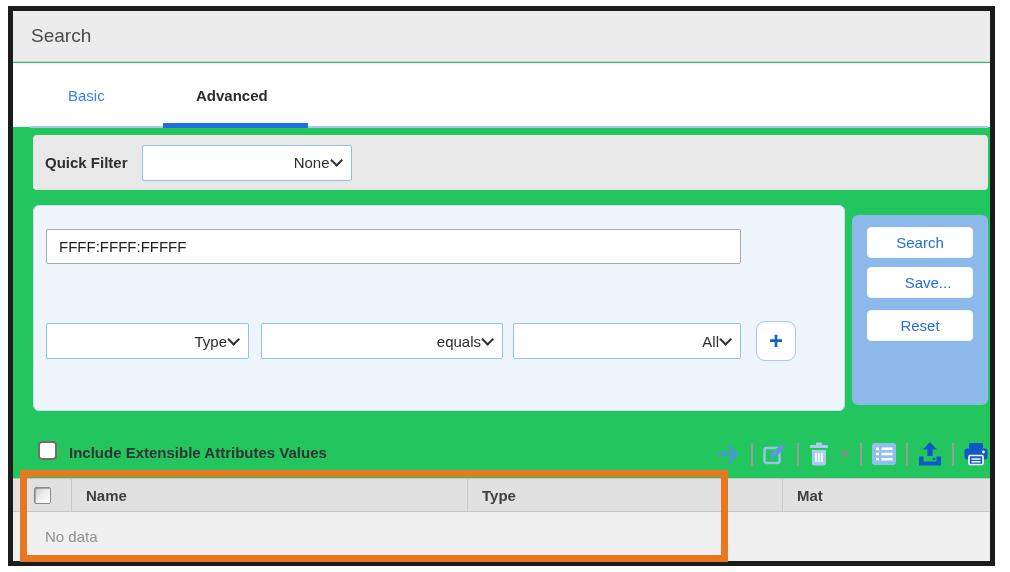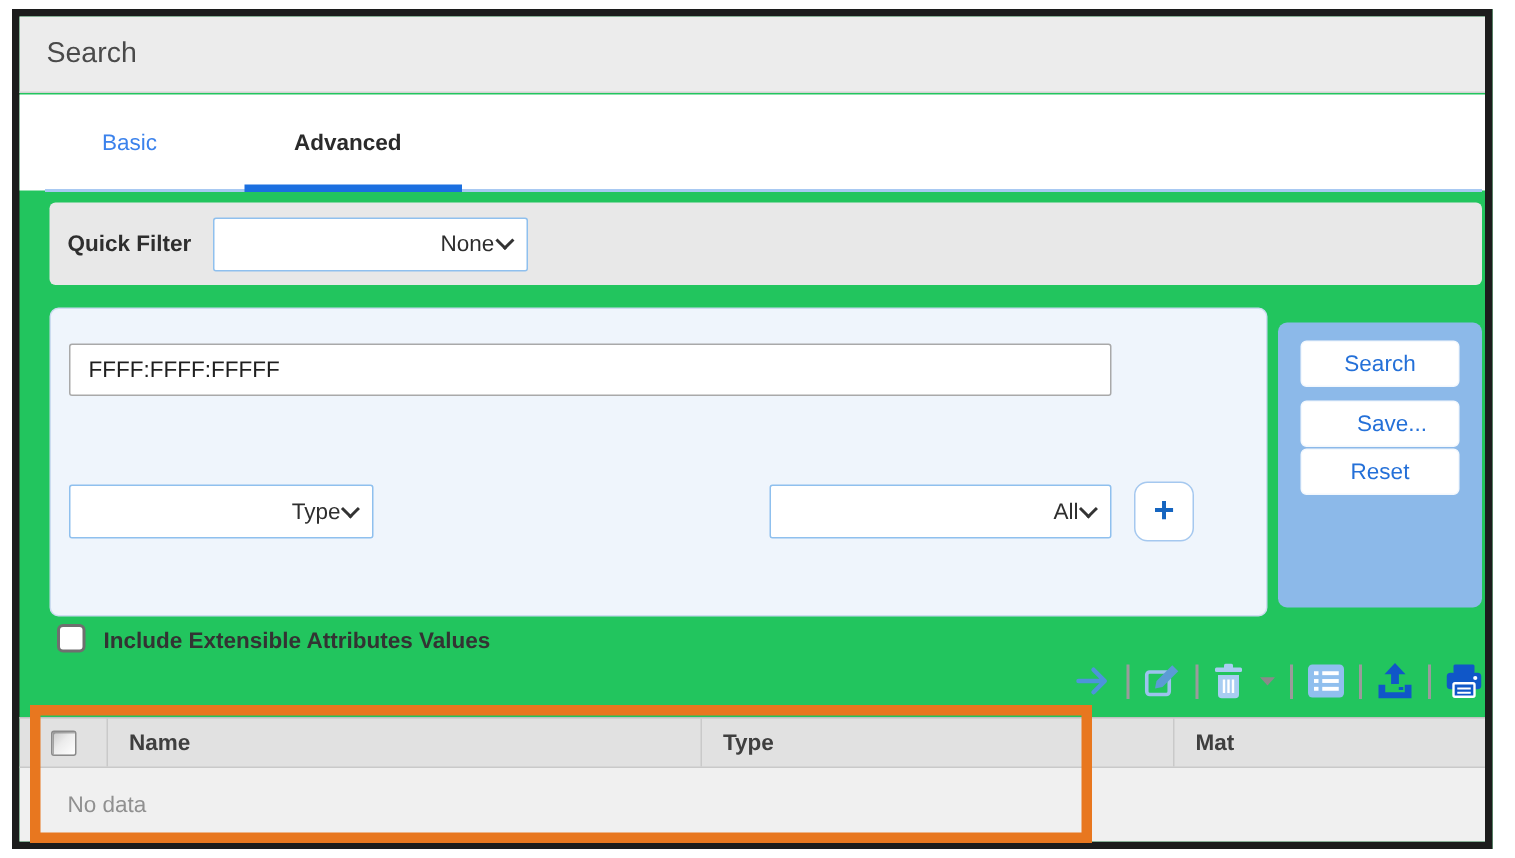--- a/index.html
+++ b/index.html
@@ -88,24 +88,24 @@
   }
   .action-btn {
     position: absolute; left: 15px; width: 106px; height: 31px;
     background: #ffffff; border: 1px solid #f3f8fd; border-radius: 4px;
     color: #2470d8; font-size: 15px;
     display: flex; align-items: center; justify-content: center;
     cursor: pointer;
   }
   .btn-search { top: 12px; }
   .btn-save   { top: 52px; padding-left: 16px; }
-  .btn-reset  { top: 84px; }
-
-  
-  .ea-row { position: absolute; left: 0; top: 396px; height: 44px; display: flex; align-items: center; padding-left: 48px; }
+  .btn-reset  { top: 95px; }
+
+  
+  .ea-row { position: absolute; left: 0; top: 421px; height: 44px; display: flex; align-items: center; padding-left: 48px; }
   .ea-checkbox {
     position: absolute; left: 25px; top: 9px; width: 19px; height: 19px;
     background: #fff; border: 2px solid #6f6f6f; border-radius: 4px; cursor: pointer;
   }
   .ea-label {
     position: absolute; left: 56px; top: 12px;
     font-size: 15px; font-weight: bold; color: #333;
     white-space: nowrap;
   }
 
@@ -174,20 +174,24 @@
       </div>
     </div>
 
     <div class="builder">
       <input class="query-input" type="text" value="FFFF:FFFF:FFFFF" style="">
       <div class="cond-row">
         <div class="dropdown dd-field">
           <span>Type</span>
           <span class="chev"></span>
         </div>
+        <div class="dropdown dd-operator">
+          <span>equals</span>
+          <span class="chev"></span>
+        </div>
         <div class="dropdown dd-value">
           <span>All</span>
           <span class="chev"></span>
         </div>
         <div class="add-btn">
           <span>+</span>
         </div>
       </div>
     </div>
 

